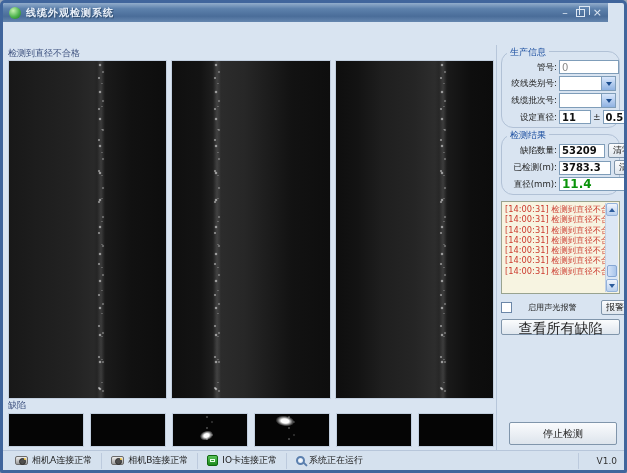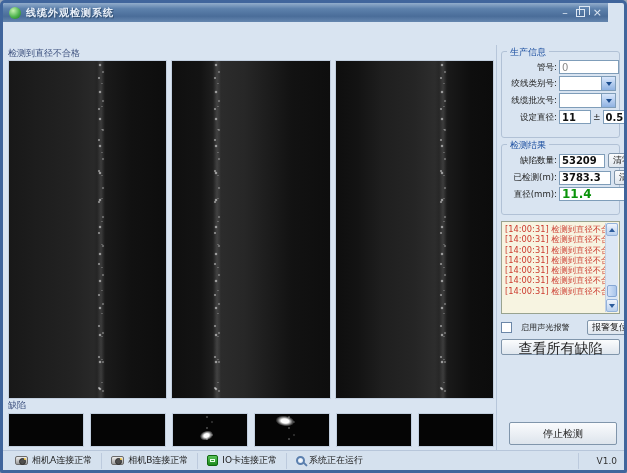--- a/index.html
+++ b/index.html
@@ -68,21 +68,21 @@
     background:radial-gradient(ellipse at center,#ffffff 0 28%, rgba(255,255,255,.35) 58%, transparent 75%); }
   .thumb.d1::after, .thumb.d2::after { content:""; position:absolute; top:0; bottom:0; left:42%; width:12px;
     background-image:radial-gradient(circle 1px at 3px 3px, rgba(255,255,255,.45), transparent 1.4px),
                      radial-gradient(circle 1px at 8px 8px, rgba(255,255,255,.3), transparent 1.4px);
     background-size:12px 11px, 12px 13px; background-repeat:repeat-y; }
   .thumb.d2::before { content:""; position:absolute; left:28%; top:5%; width:18px; height:10px; transform:rotate(8deg);
     background:radial-gradient(ellipse at center,#ffffff 0 30%, rgba(255,255,255,.4) 55%, transparent 75%); }
 
   
   .right { width:128px; flex:none; border-left:1px solid #b7c6da; padding:6px 4px 4px; position:relative; }
-  .group { position:relative; border:1px solid #b1c1d6; border-radius:3px; padding:6px 3px 11px; margin-bottom:6px; }
+  .group { position:relative; border:1px solid #b1c1d6; border-radius:12px; padding:6px 3px 1px; margin-bottom:6px; }
   .group-title { position:absolute; top:-6px; left:5px; background:#d9e4f1; padding:0 3px; font-size:9px; color:#1c4fa0; }
   .frow { display:flex; align-items:center; margin:2px 0; font-size:9px; color:#222; }
   .flabel { width:52px; flex:none; text-align:right; margin-right:2px; white-space:nowrap; transform:scale(.95); transform-origin:right center; }
   .tin { height:14px; border:1px solid #7f9db9; background:#fff; font-size:10px; padding:0 2px; color:#111; width:60px; }
   .tin.dim { color:#8a8a8a; }
   .tin.bold { font-weight:bold; }
   .combo { width:62px; height:15px; border:1px solid #7f9db9; background:#fff; position:relative; }
   .combo-btn { position:absolute; right:0; top:0; bottom:0; width:14px;
     background:linear-gradient(#d9e7fb,#8fb2e2); border-left:1px solid #7f9db9;
     display:flex; align-items:center; justify-content:center; }
@@ -96,21 +96,21 @@
   .log-entry { font-size:9px; color:#cc3a2e; line-height:10.3px; white-space:nowrap; transform:scale(.92); transform-origin:left center; }
   .vscroll { position:absolute; top:1px; right:1px; bottom:1px; width:13px; background:#dce7f5; border-left:1px solid #c3d1e4; }
   .sbtn { position:absolute; left:0; right:0; height:13px; background:linear-gradient(#f0f5fd,#b9d0ee);
     border:1px solid #93b2da; border-radius:2px; display:flex; align-items:center; justify-content:center; }
   .sbtn.up { top:0; } .sbtn.down { bottom:0; }
   .tri-up { width:0; height:0; border-left:3px solid transparent; border-right:3px solid transparent; border-bottom:4px solid #2c5c9c; }
   .tri-down { width:0; height:0; border-left:3px solid transparent; border-right:3px solid transparent; border-top:4px solid #2c5c9c; }
   .sthumb { position:absolute; left:1px; right:1px; bottom:15px; height:12px;
     background:linear-gradient(90deg,#d4e3f8,#a9c5ea); border:1px solid #86a7d4; border-radius:2px; }
 
-  .chk-row { display:flex; align-items:center; gap:9px; margin-top:6px; font-size:9px; color:#222; }
+  .chk-row { display:flex; align-items:center; gap:16px; margin-top:6px; font-size:9px; color:#222; }
   .checkbox { width:11px; height:11px; background:#fff; border:1px solid #6c87a8; flex:none; }
   .chk-label { flex:1; white-space:nowrap; transform:scale(.9); transform-origin:left center; }
   .viewall-btn { display:block; width:100%; height:16px; margin-top:4px; font-size:14px; color:#222;
     border:1px solid #8095ab; border-radius:2px; background:linear-gradient(#fbfcfd,#dfe6ee); cursor:default; }
   .stop-btn { position:absolute; bottom:5px; left:12px; right:7px; height:23px; font-size:10px; color:#222;
     border:1px solid #8095ab; border-radius:2px; background:linear-gradient(#fafbfd,#dde4ec); cursor:default; }
 
   
   .statusbar { position:absolute; bottom:0; left:0; right:0; height:20px; background:#d5e1ee;
     border-top:1px solid #b7c6da; display:flex; align-items:center; font-size:9px; color:#1c1c1c; padding:0 3px; }

